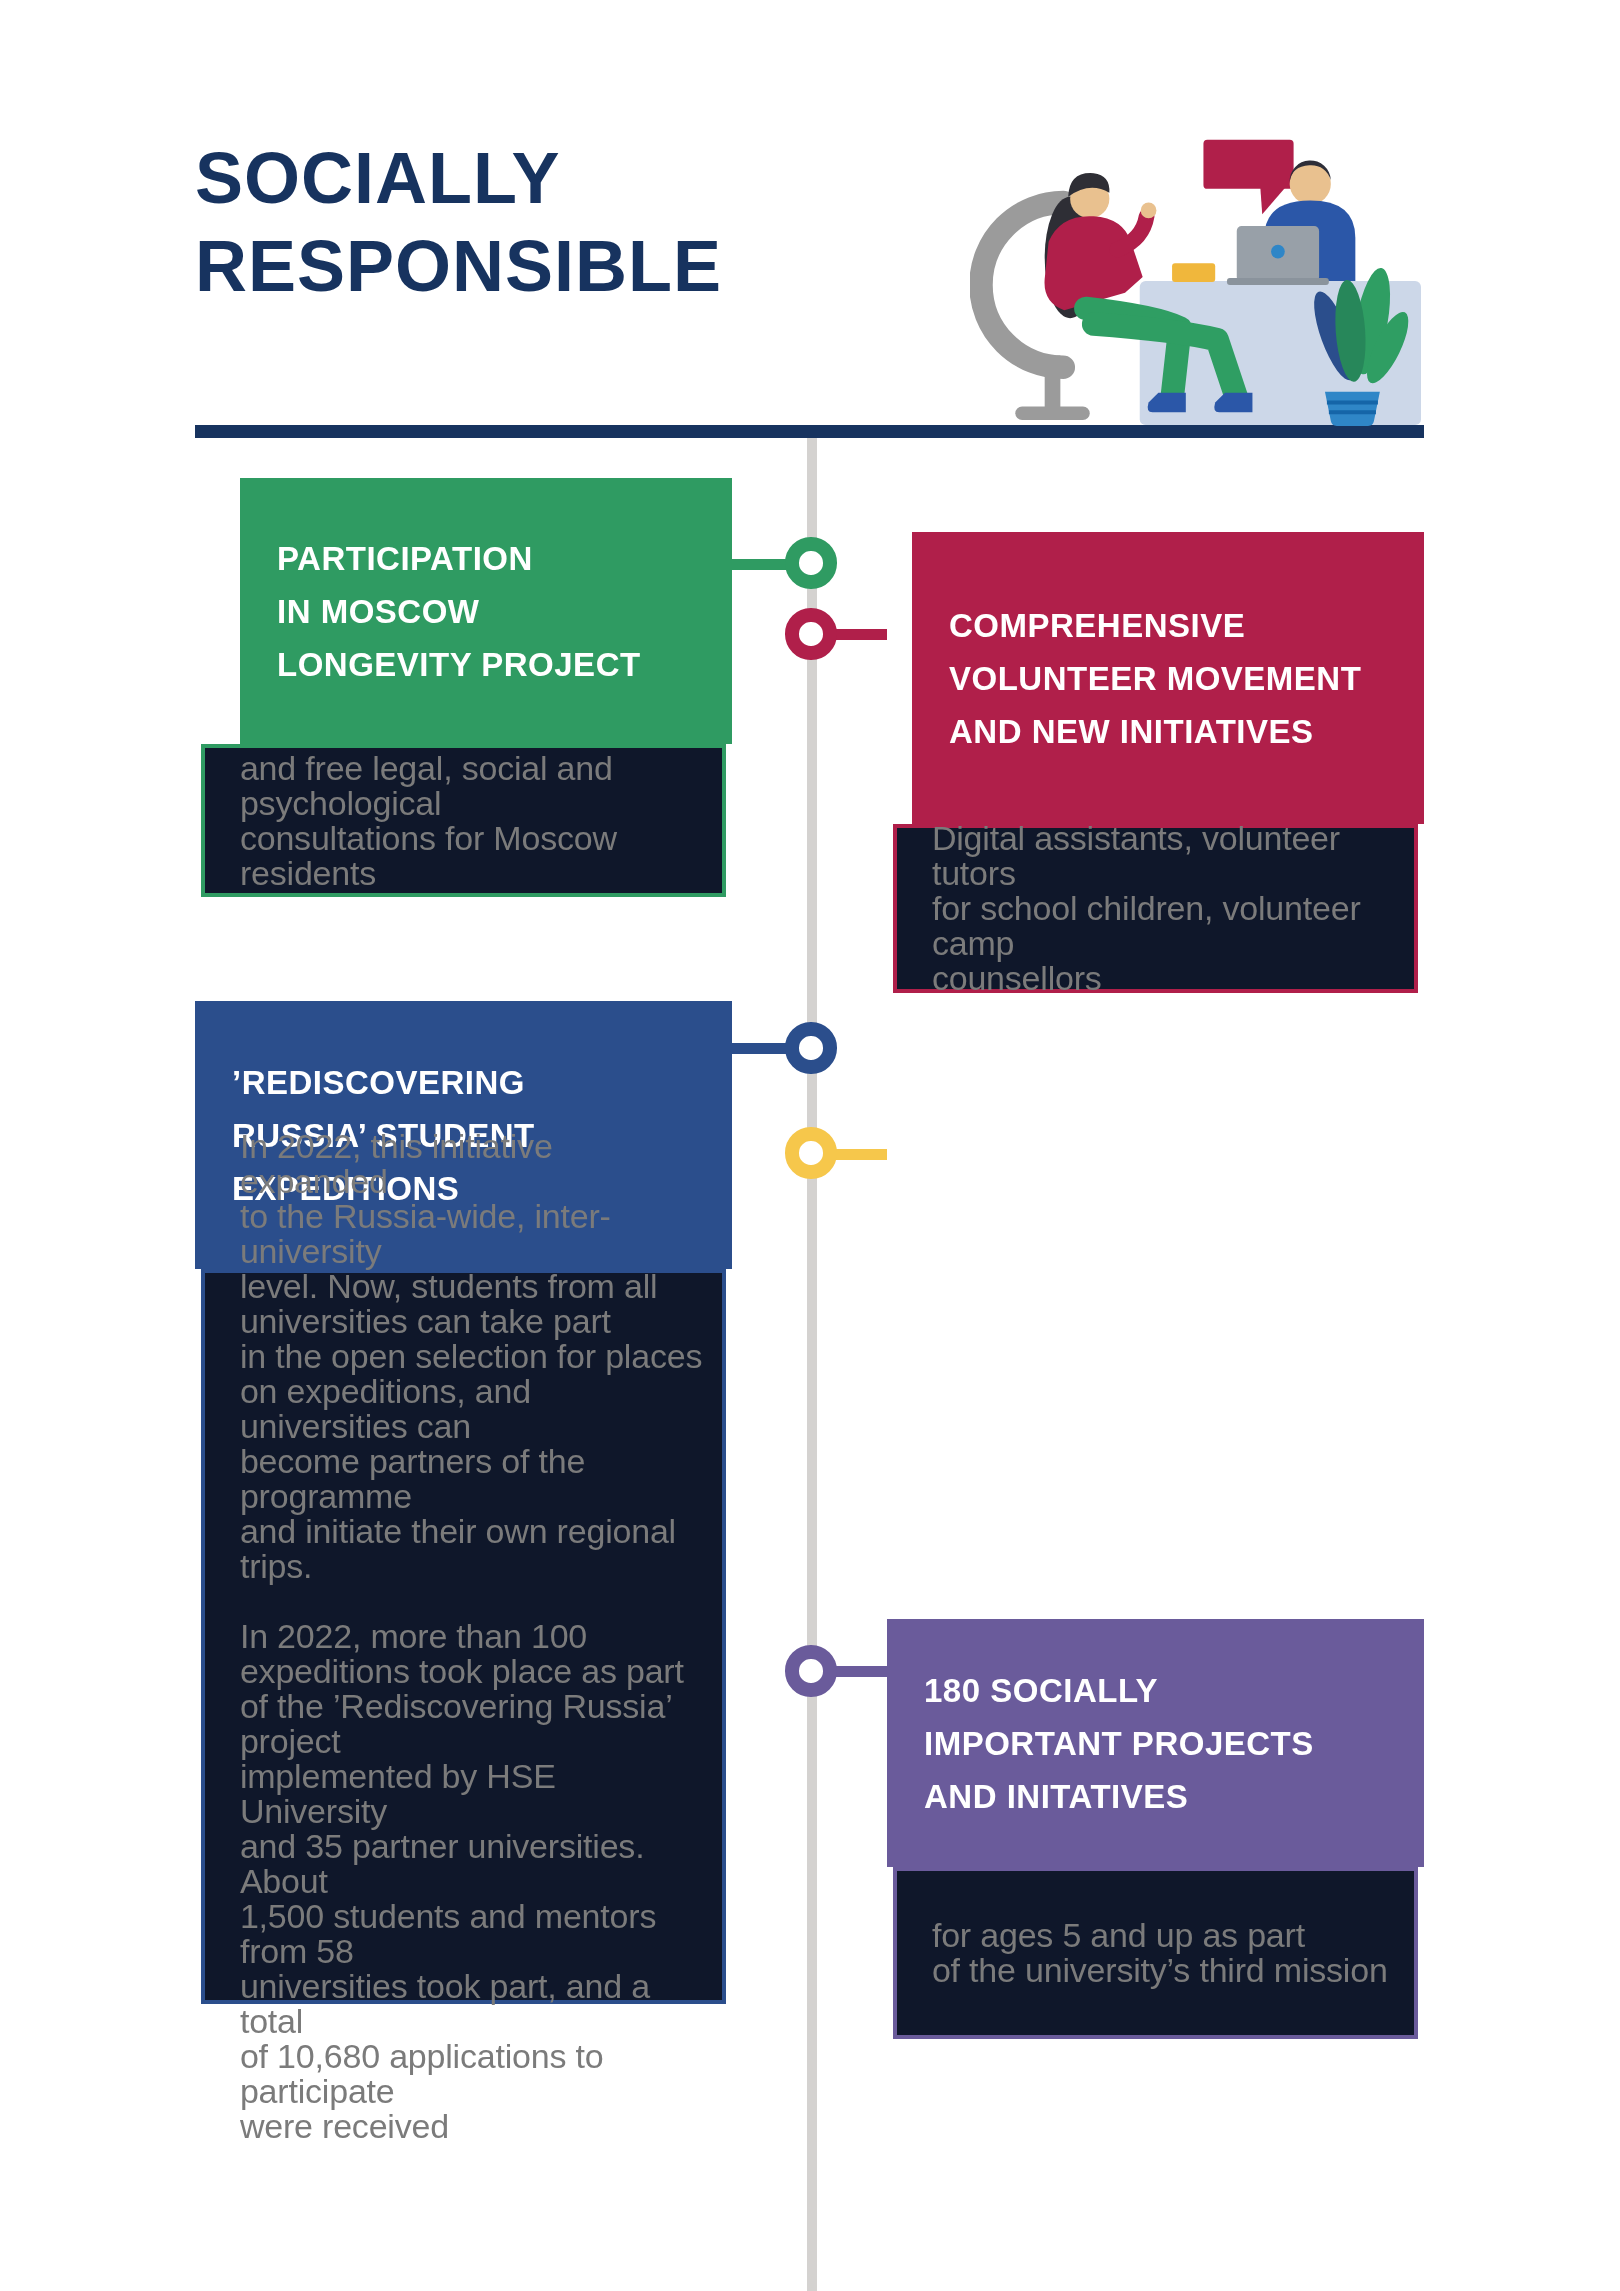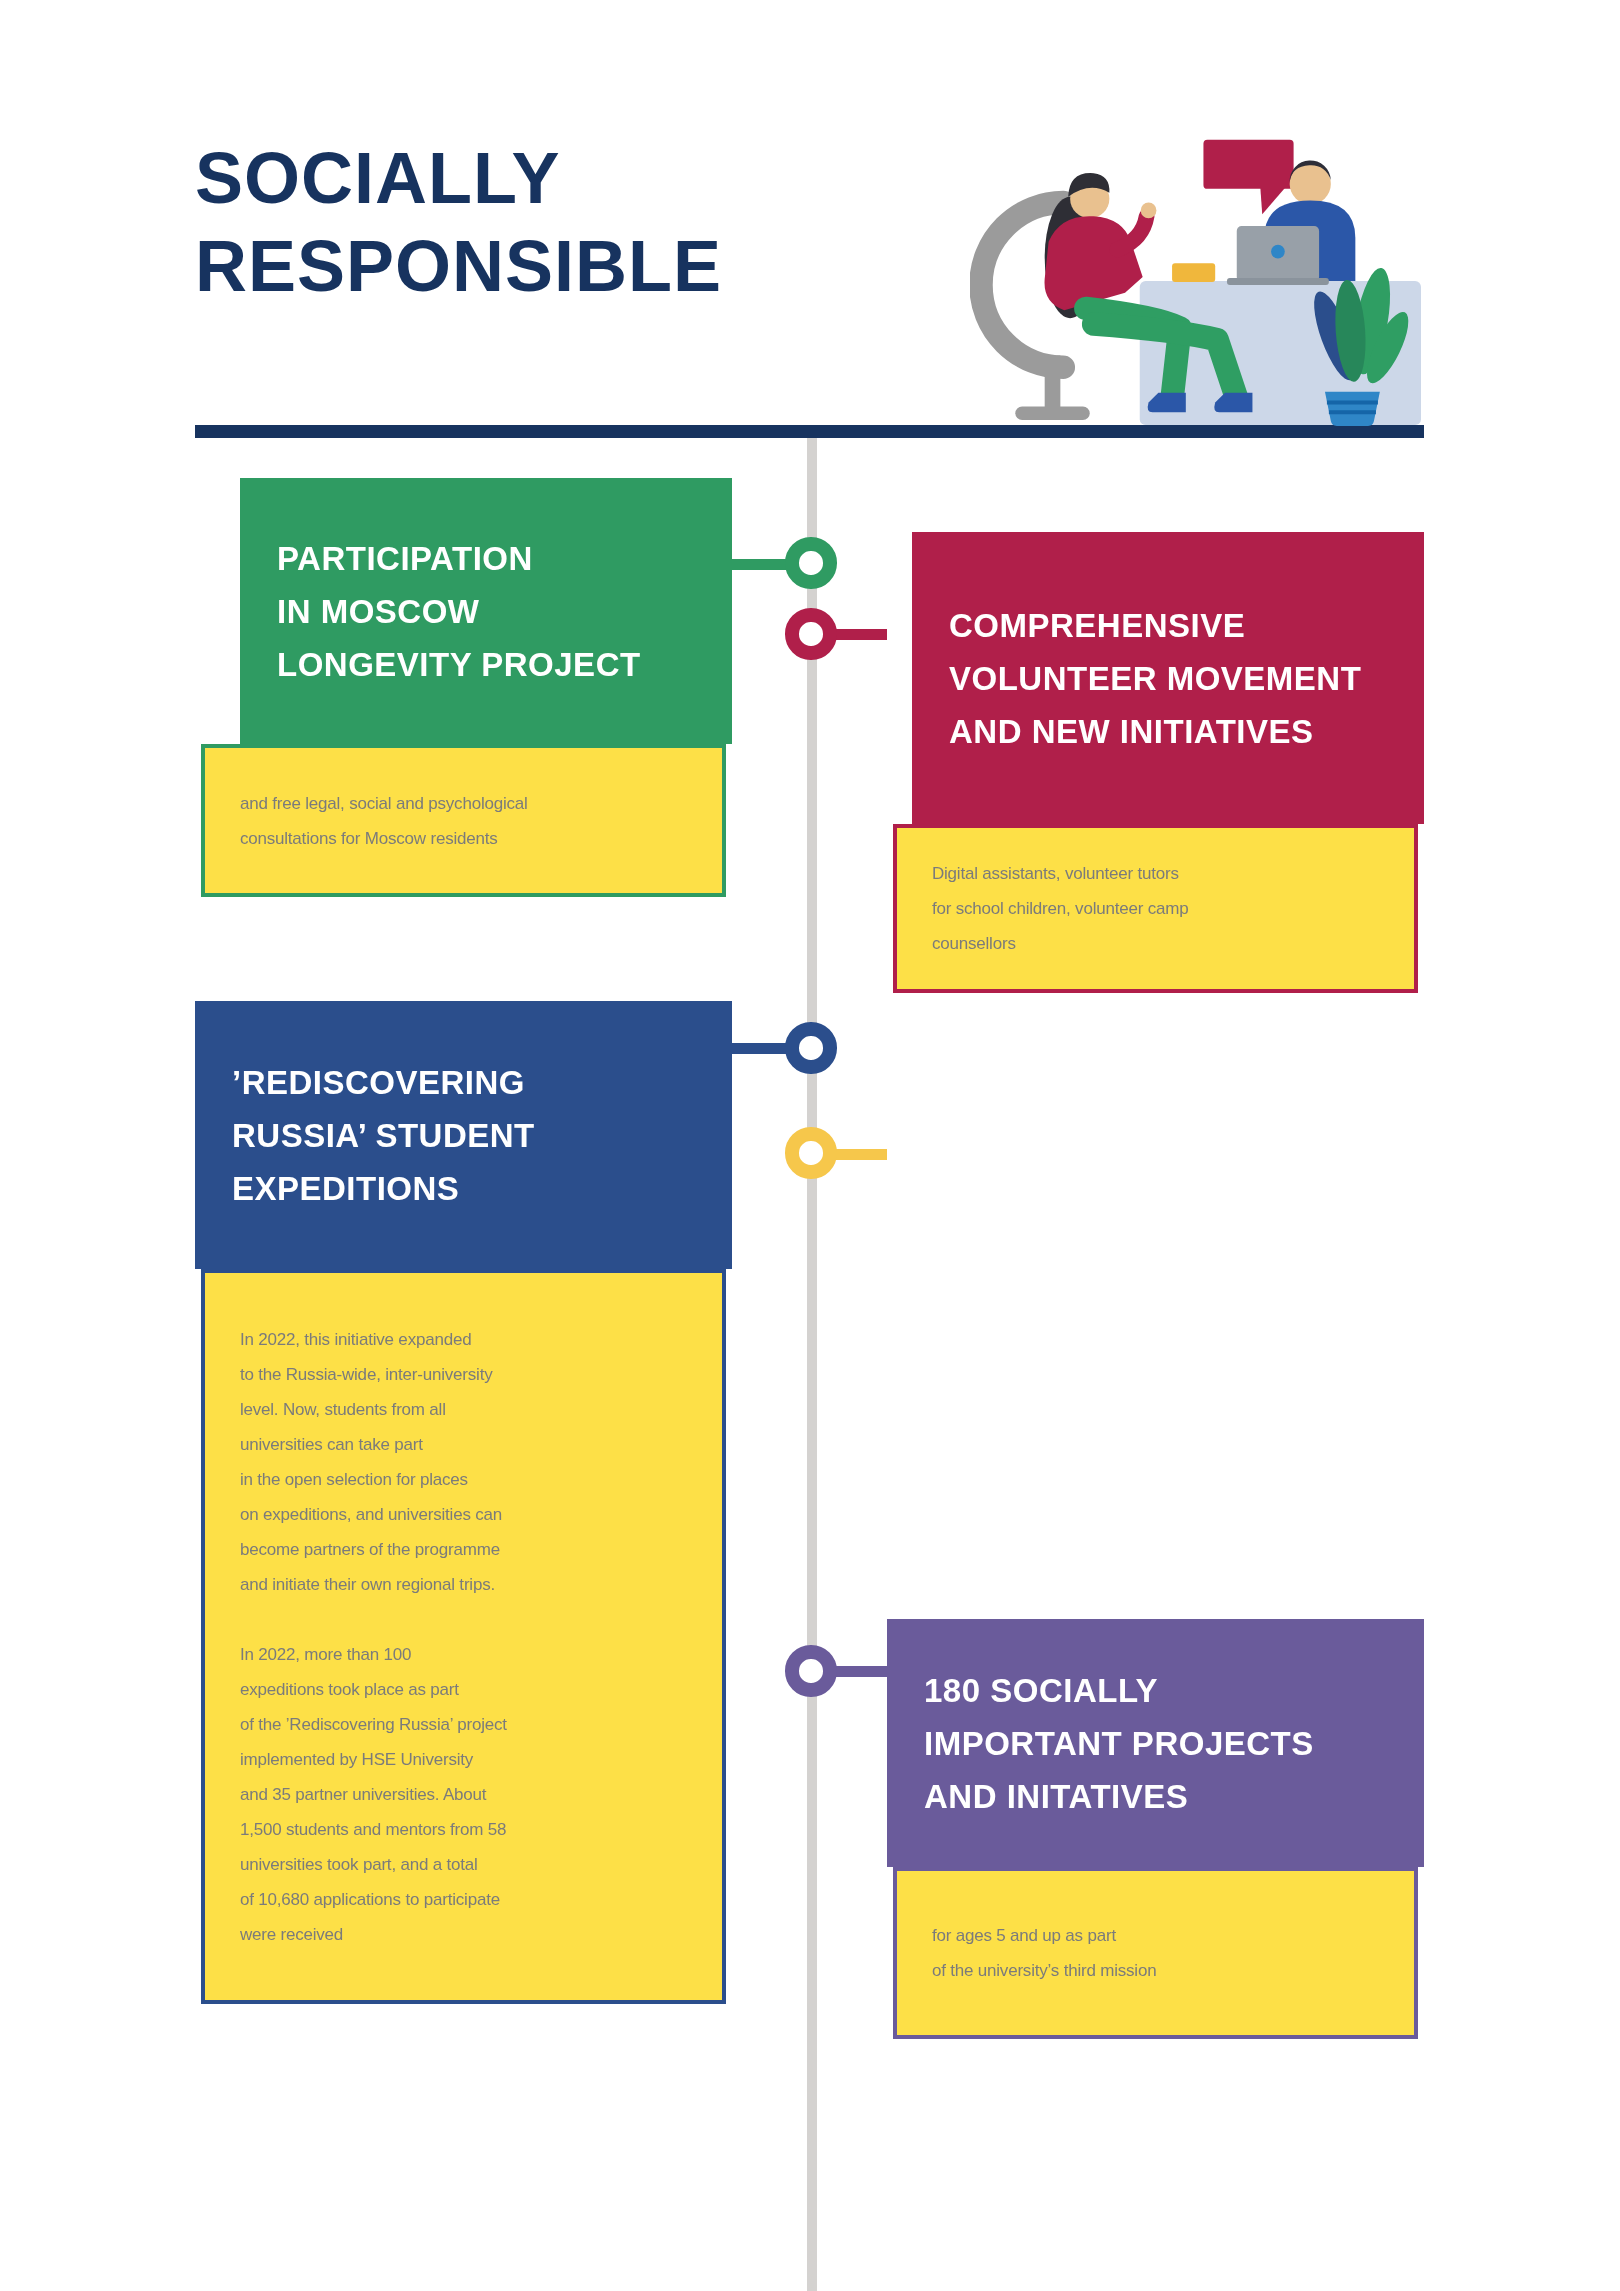--- a/index.html
+++ b/index.html
@@ -16,22 +16,22 @@
   .timeline{position:absolute;left:807px;top:438px;width:9.8px;height:1853px;background:#d4d2d0;z-index:1;}
 
   .card{position:absolute;z-index:3;}
   .card-header{
     background:var(--accent);color:#ffffff;font-weight:bold;
     font-size:33px;line-height:53px;white-space:pre-line;
     display:flex;align-items:center;box-sizing:border-box;
     padding:0 25.5px 0 37px;letter-spacing:0.5px;
   }
   .card-body{
-    margin:0 5.9px;border:4.9px solid var(--accent);background:#fde047;
-    color:#7b7b7b;font-size:17px;line-height:35px;letter-spacing:-0.2px;
+    margin:0 5.9px;border:4.9px solid var(--accent);background:#0f172a;
+    color:#7b7b7b;font-size:34px;line-height:35px;letter-spacing:-0.2px;
     white-space:pre-line;display:flex;align-items:center;
     box-sizing:border-box;padding:0 15.7px 0 35px;
   }
   #card-green  {left:195px;top:478px;width:537px;}
   #card-green  .card-header{height:266px;margin-left:45px;}
   #card-green  .card-body  {height:153px;}
   #card-red    {left:887px;top:532px;width:537px;}
   #card-red    .card-header{height:292px;margin-left:25px;}
   #card-red    .card-body  {height:169px;}
   #card-blue   {left:195px;top:1001px;width:537px;}

